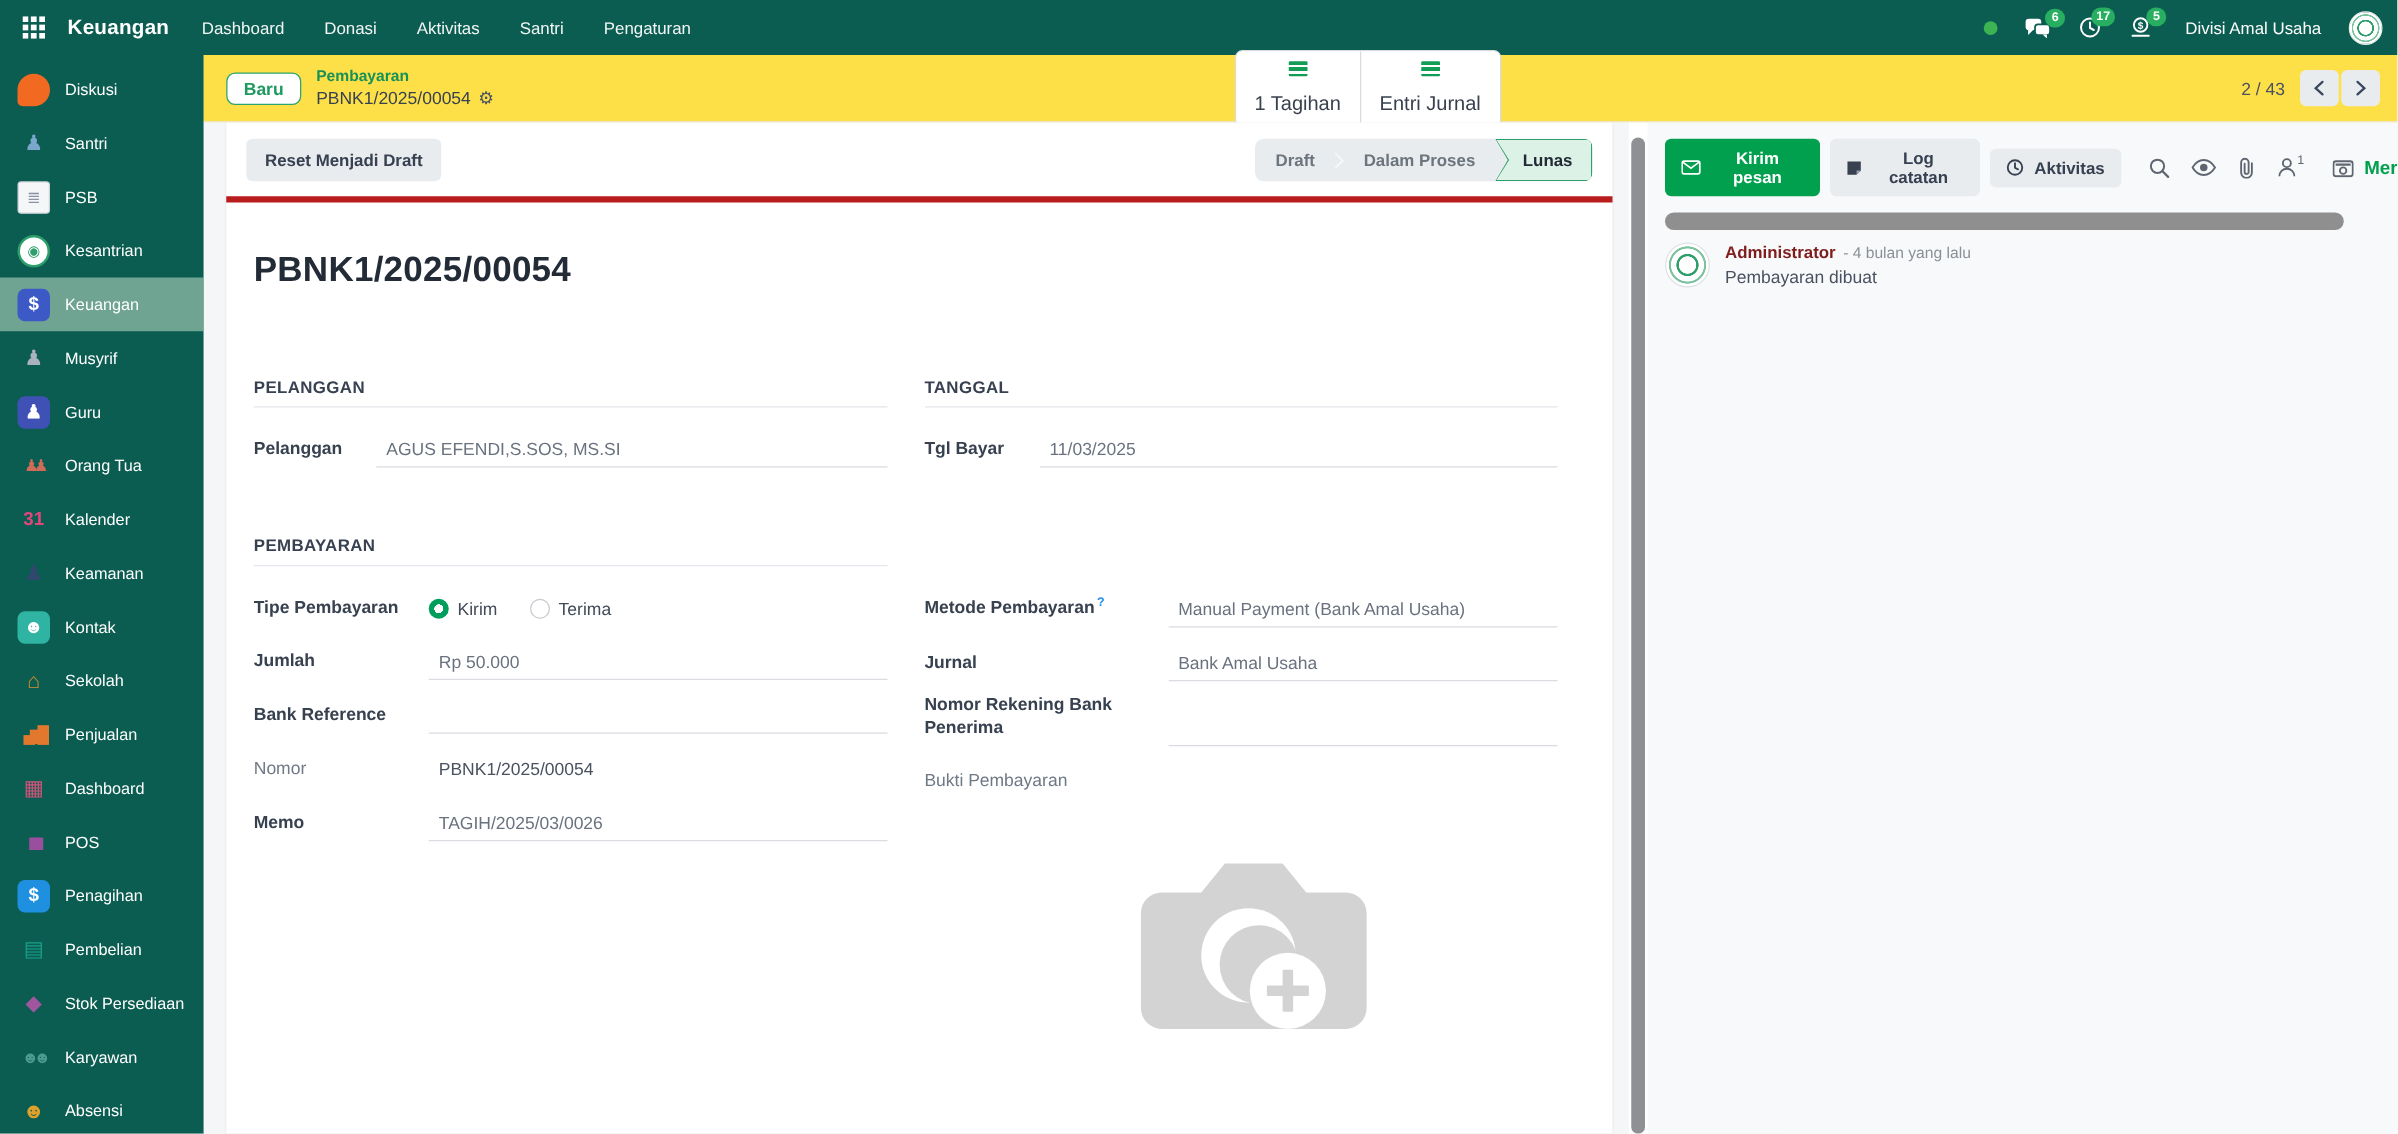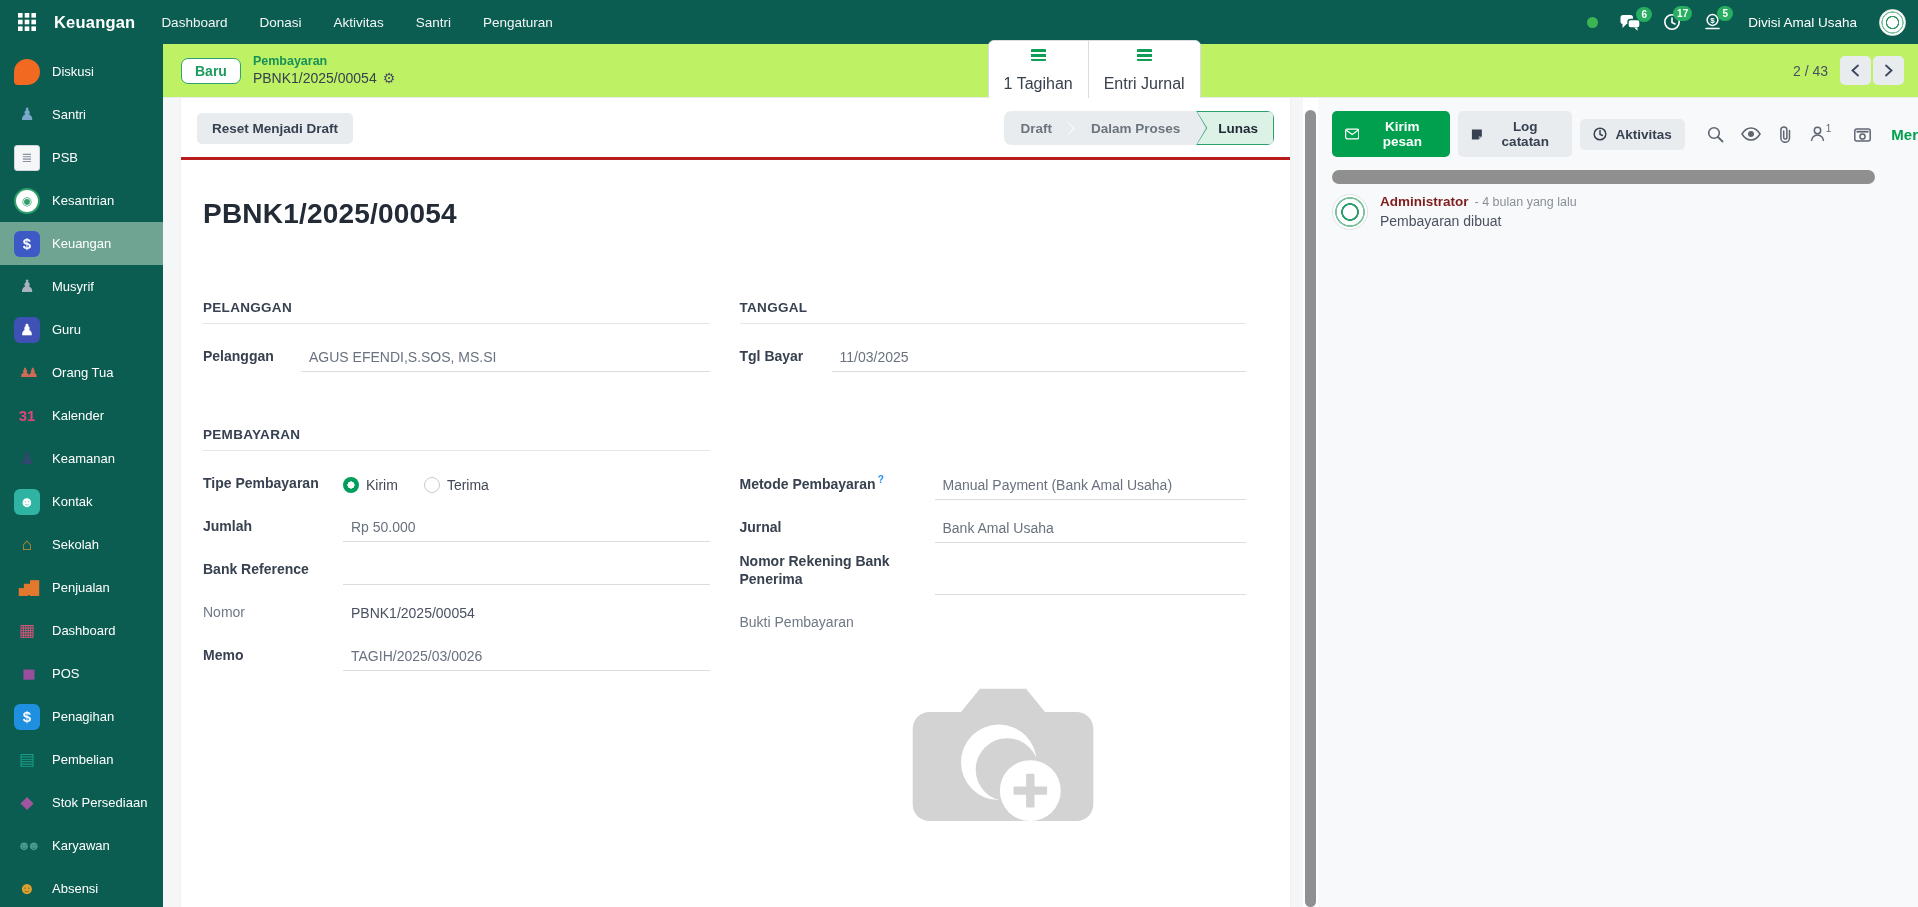--- a/index.html
+++ b/index.html
@@ -33,42 +33,42 @@
   .sb-icon.bubble { border-radius:50% 50% 50% 4px; }
   .sb-icon.ring { border-radius:50%; border:2px solid #2e9e6b; font-size:12px; }
   .sb-icon.doc { border-radius:3px; border:1px solid #cfd6dd; font-size:13px; }
   .sb-icon.tile { border-radius:6px; font-size:15px; font-weight:700; }
   .sb-icon.tight { letter-spacing:-4px; font-size:13px; }
   .sb-icon.boldtxt { font-weight:800; font-size:15px; }
 
   .main { flex:1; display:flex; flex-direction:column; min-width:0; }
 
   
-  .control-panel { height:54px; background:#bef264; border-bottom:1px solid #e7e9ed; display:flex; align-items:center; padding:0 14px 0 18px; }
+  .control-panel { height:54px; background:#fde047; border-bottom:1px solid #e7e9ed; display:flex; align-items:center; padding:0 14px 0 18px; }
   .bc-wrap { display:flex; align-items:center; gap:12px; }
   .stage-pill { border:1px solid #2ea36f; color:#1d9b5f; font-weight:700; font-size:14px; padding:4px 13px; border-radius:7px; background:#fff; cursor:pointer; }
   .bc-col { display:flex; flex-direction:column; line-height:1.25; }
   .bc-parent { color:#179158; font-size:12.5px; font-weight:600; cursor:pointer; }
   .bc-current { color:#374151; font-size:14px; display:flex; align-items:center; gap:6px; }
   .gear-glyph { font-size:14px; color:#4a5160; cursor:pointer; }
   .stat-group { display:flex; margin:0 auto; border:1px solid #d8dce0; border-radius:6px; overflow:hidden; background:#fff; }
   .stat-btn { display:flex; align-items:center; gap:14px; padding:8px 15px; background:#fff; border:none; cursor:pointer;
     font-size:16px; color:#39414e; font-family:inherit;flex-direction:column; }
   .stat-btn + .stat-btn { border-left:1px solid #d8dce0; }
   .bars { width:15px; height:12px; background:repeating-linear-gradient(#0f9d58 0 2.6px, transparent 2.6px 4.9px); border-radius:1px; }
   .pager { display:flex; align-items:center; gap:12px; }
   .pager-text { font-size:14px; color:#4a5160; }
   .pager-btn { width:31px; height:29px; background:#e9ecef; border:none; border-radius:5px; display:flex; align-items:center; justify-content:center; cursor:pointer; }
   .pager-btn + .pager-btn { margin-left:2px; }
 
   
   .body-split { flex:1; display:flex; min-height:0; }
   .form-region { width:1140px; flex:none; background:#f4f6f8; overflow:hidden; }
   .sheet { background:#fff; margin:0 13px 0 18px; height:100%; box-shadow:0 0 2px rgba(0,0,0,.08); }
-  .statusbar-row { display:flex; align-items:center; justify-content:space-between; padding:13px 16px 12px; border-bottom:3px solid #b91c1c; }
+  .statusbar-row { display:flex; justify-content:space-between; padding:13px 16px 12px; border-bottom:5px solid #b91c1c; }
   .reset-btn { background:#e9ecef; border:none; border-radius:5px; padding:8px 15px; font-size:13.5px; font-weight:600; color:#374151; font-family:inherit; cursor:pointer; }
   .statusbar { display:flex; align-items:stretch; background:#e9ecef; border-radius:7px; overflow:hidden; height:34px; }
   .step { display:flex; align-items:center; padding:0 16px; font-size:13.5px; color:#6c757d; font-weight:600; cursor:pointer; position:relative; }
   .step-sep { width:9px; height:9px; border-top:1px solid #fbfcfd; border-right:1px solid #fbfcfd; transform:rotate(45deg); align-self:center; margin:0 2px 0 -4px; }
   .step-done { position:relative; background:#2e9e6b; clip-path:polygon(0 0,100% 0,100% 100%,0 100%,10px 50%); padding:0 16px 0 22px; display:flex; align-items:center; cursor:pointer; }
   .step-done::before { content:""; position:absolute; inset:1px; background:#ddf2e6; clip-path:polygon(0 0,100% 0,100% 100%,0 100%,10px 50%); }
   .step-done span { position:relative; font-size:13.5px; font-weight:700; color:#212a35; }
 
   .sheet-body { padding:24px 44px 40px 22px; }
   .doc-title { font-size:28px; font-weight:600; color:#222b36; margin:14px 0 44px; letter-spacing:.2px; }
@@ -94,21 +94,21 @@
 
   
   .chatter { flex:1; background:#f8f9fa; padding:13px 0 0 14px; overflow:hidden; }
   .chatter-toolbar { display:flex; align-items:center; gap:8px; }
   .ch-btn { display:flex; align-items:center; gap:8px; border:none; border-radius:5px; padding:8px 13px;
     font-size:13.5px; font-weight:700; font-family:inherit; cursor:pointer; background:#e9ecef; color:#374151; }
   .ch-btn.primary { background:#00a04e; color:#fff; }
   .ch-icons { display:flex; align-items:center; gap:17px; margin-left:14px; color:#5f6671; }
   .ch-ic { cursor:pointer; display:flex; align-items:flex-start; }
   .follow-sup { font-size:10px; color:#5f6671; margin:-3px 0 0 1px; }
-  .more-link { color:#00a04e; font-weight:700; font-size:15px; margin-left:12px; cursor:pointer; white-space:nowrap; }
+  .more-link { color:#00a04e; font-weight:700; font-size:15px; margin-left:0; cursor:pointer; white-space:nowrap; }
   .skeleton-bar { width:543px; height:14px; border-radius:7px; background:#8f8f8f; margin-top:13px; }
   .date-divider { display:flex; align-items:center; gap:12px; margin:28px 2px 16px 0; color:#8a9097; font-size:13px; }
   .date-divider::before, .date-divider::after { content:""; flex:1; border-top:1px solid #e2e5e9; }
   .message { display:flex; gap:12px; margin-top:10px; }
   .msg-avatar { width:36px; height:36px; border-radius:50%; flex:none; border:1px solid #dfe3e6;
     background:radial-gradient(circle at 50% 50%, #fff 0 28%, #2e9e6b 30% 36%, #fff 38% 54%, #7cc29e 56% 61%, #fff 63%); }
   .msg-head { display:flex; align-items:baseline; gap:6px; }
   .msg-author { font-size:13.5px; font-weight:700; color:#7f1d1d; }
   .msg-time { font-size:12.5px; color:#8a9097; }
   .msg-body { font-size:14px; color:#4a5160; margin-top:4px; }

